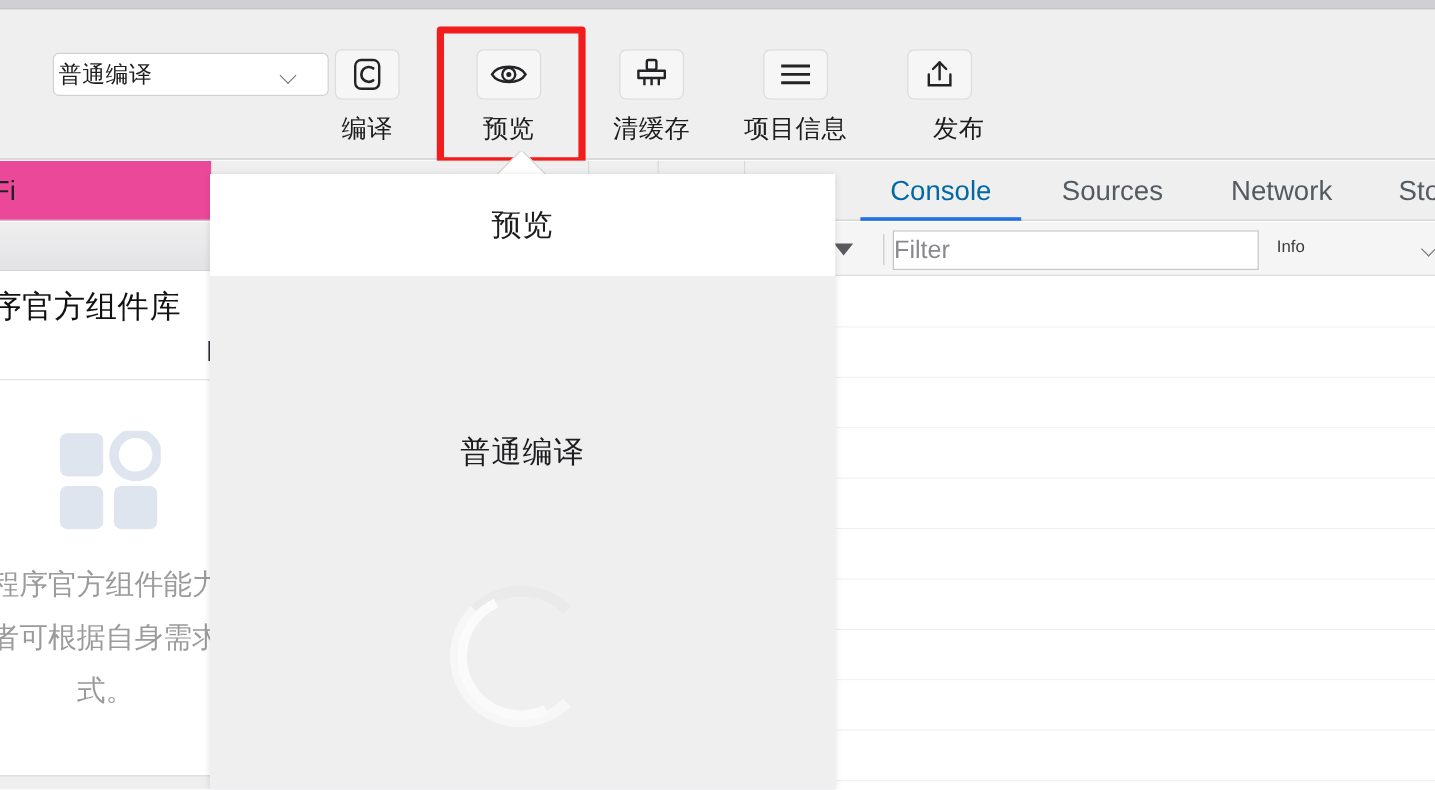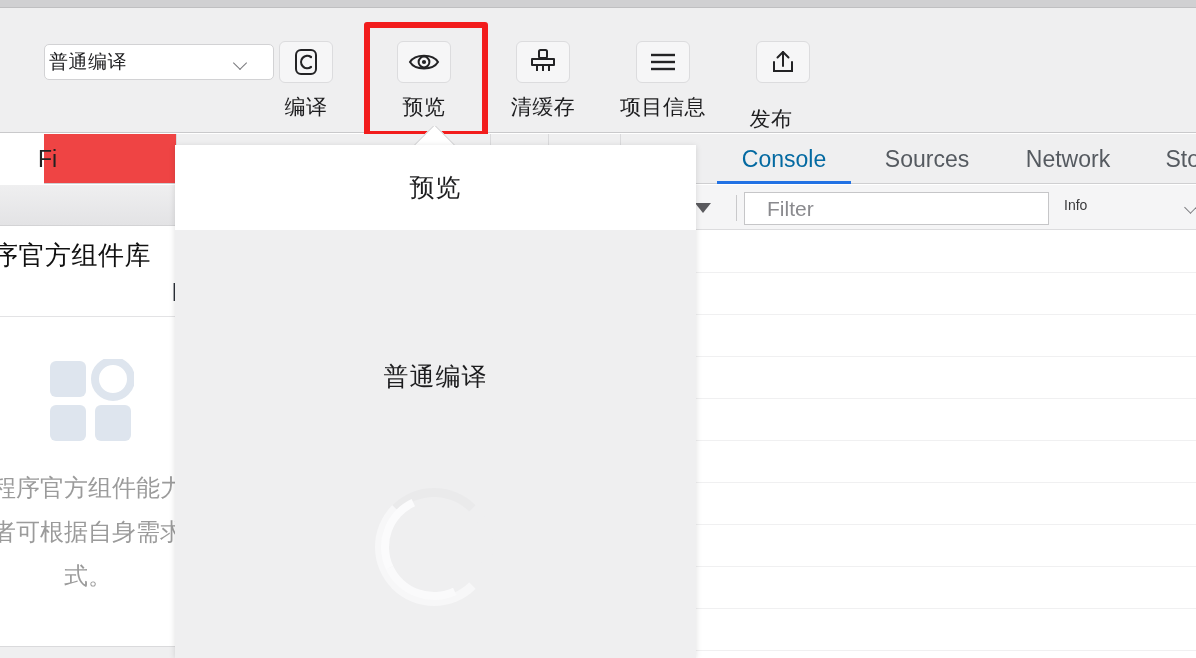--- a/index.html
+++ b/index.html
@@ -53,38 +53,38 @@
 
   #btn-compile  { left: 279px; top: 33px; }
   #lbl-compile  { left: 259px; top: 85px; width: 94px; }
   #btn-preview  { left: 397px; top: 33px; }
   #lbl-preview  { left: 377px; top: 85px; width: 94px; }
   #btn-cache    { left: 516px; top: 33px; }
   #lbl-cache    { left: 481px; top: 85px; width: 124px; }
   #btn-info     { left: 636px; top: 33px; }
   #lbl-info     { left: 596px; top: 85px; width: 134px; }
   #btn-publish  { left: 756px; top: 33px; }
-  #lbl-publish  { left: 724px; top: 85px; width: 94px; margin-top: 12px; }
+  #lbl-publish  { left: 752px; top: 85px; width: 94px; }
 
   .icon-svg { display: block; }
 
   
   .highlight-box {
     position: absolute; left: 364px; top: 14px; width: 124px; height: 115px;
     border: 6px solid #f21c1c; border-radius: 3px; pointer-events: none;
   }
 
   
   .left-col {
     position: absolute; left: 0; top: 134px; width: 176px; height: 524px;
     background: #ffffff; overflow: hidden;
   }
   .left-tabrow {
     position: absolute; left: 0; top: 0; width: 176px; height: 50px;
-    background: #ef4444; border-bottom: 1px solid #cfcfd1; margin-left: 44px;
+    background: #ec4899; border-bottom: 1px solid #cfcfd1;
   }
   .left-tabrow .tab-txt {
     position: absolute; left: -6px; top: 12px; font-size: 23px; color: #222;
   }
   .left-toolstrip {
     position: absolute; left: 0; top: 51px; width: 176px; height: 41px;
     background: linear-gradient(#efeff0, #e3e3e5);
     border-bottom: 1px solid #d3d3d5;
   }
   .left-body {
@@ -144,21 +144,21 @@
     border-left: 8px solid transparent; border-right: 8px solid transparent;
     border-top: 10px solid #5a5a5e;
   }
   .vbar {
     position: absolute; left: 560px; top: 10px; width: 1px; height: 26px;
     background: #c9c9cb;
   }
   .filter-input {
     position: absolute; left: 568px; top: 7px; width: 305px; height: 33px;
     background: #ffffff; border: 1px solid #c6c6c8;
-    display: flex; align-items: center; padding-left: 22px;
+    display: flex; align-items: center; padding-left: 0;
     font-size: 21px; color: #8a8a8e;
   }
   .level-label {
     position: absolute; left: 888px; top: 12px; font-size: 14px; color: #3a3a3c;
   }
   .level-chev {
     position: absolute; left: 1010px; top: 18px; width: 11px; height: 11px;
   }
   .level-chev::before {
     content: ""; position: absolute; left: 0; top: 0;

